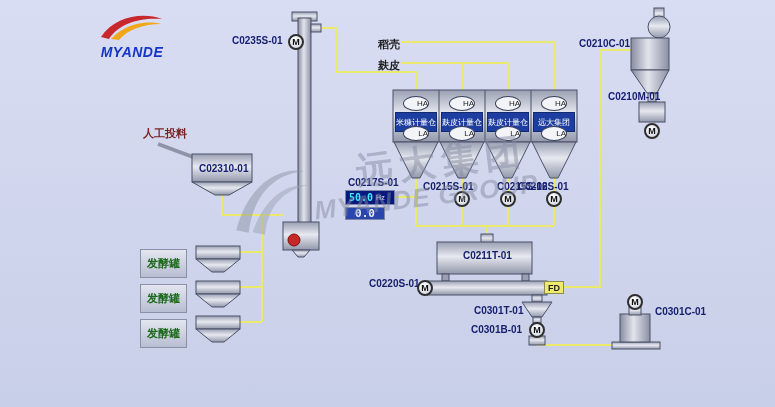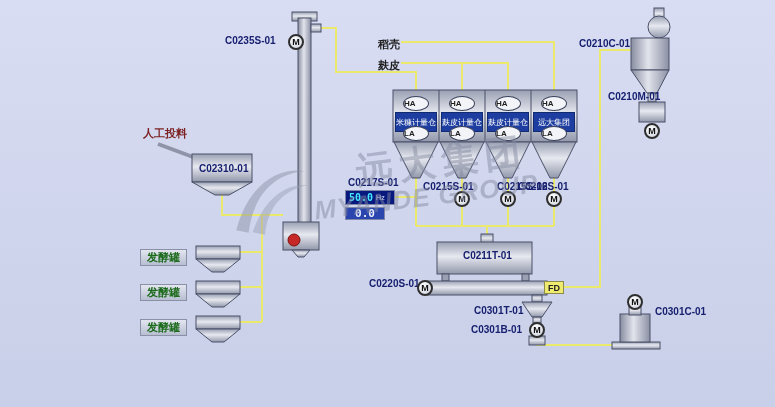--- a/index.html
+++ b/index.html
@@ -8,26 +8,26 @@
             background:linear-gradient(180deg,#d9ddf3 0%, #cfd5ec 55%, #c8cfe8 100%); }
   .abs { position:absolute; left:0; top:0; }
   .lbl { position:absolute; font-size:10px; font-weight:bold; color:#17206f; white-space:nowrap; }
   .feed { position:absolute; font-size:11px; font-weight:bold; color:#1c1c1c; white-space:nowrap; }
   .manual { color:#7c2121; }
   .m-circle { position:absolute; width:16px; height:16px; border:2px solid #2e2e2e; border-radius:50%;
               background:radial-gradient(circle at 35% 30%, #ffffff, #ccd1dd);
               font-size:9px; font-weight:bold; color:#101010;
               display:flex; align-items:center; justify-content:center; z-index:3; }
   .oval { position:absolute; width:26px; height:15px; border:1px solid #39405a; border-radius:50%;
-          background:#f3f4f8; font-size:8px; font-weight:bold; color:#202020;
-          display:flex; align-items:center; justify-content:flex-start; z-index:3; }
+          background:#f3f4f8; font-size:8px; font-weight:normal; color:#202020;
+          display:flex; align-items:center; justify-content:flex-end; z-index:3; }
   .strip { position:absolute; width:42px; height:20px; background:#1d3da0; border:1px solid #122a70;
            color:#ffffff; font-size:8px; display:flex; align-items:center; justify-content:center;
            white-space:nowrap; overflow:hidden; z-index:3; }
-  .ferm-label { position:absolute; width:47px; height:17px; border:1px solid #8a90a6;
+  .ferm-label { position:absolute; width:47px; height:29px; border:1px solid #8a90a6;
                 background:linear-gradient(180deg,#e3e6ef,#b8bed2); color:#1d6b1d;
                 font-weight:bold; font-size:11px; display:flex; align-items:center; justify-content:center; z-index:3; }
   .fd-box { position:absolute; left:544px; top:281px; width:20px; height:13px; background:#eeeb6e;
             border:1px solid #8b8b4e; color:#222; font-size:9px; font-weight:bold;
             display:flex; align-items:center; justify-content:center; z-index:3; }
   .disp1 { position:absolute; left:345px; top:190px; width:50px; height:15px; background:#07197f;
            border:1px solid #7e86a8; display:flex; align-items:center; gap:3px; padding:0 3px; z-index:3; }
   .disp1 .v { color:#45e9ff; font-size:10px; font-weight:bold; font-family:"DejaVu Sans Mono", monospace; }
   .disp1 .u { color:#dfe5ff; font-size:7px; }
   .disp2 { position:absolute; left:345px; top:207px; width:40px; height:13px; background:#2a46ae;
@@ -141,22 +141,29 @@
     <g stroke="#4a5068" stroke-width="1">
       <rect x="196" y="246" width="44" height="13" fill="url(#gV)"></rect>
       <polygon points="196,259 240,259 224,272 212,272" fill="url(#gV)"></polygon>
       <rect x="196" y="281" width="44" height="13" fill="url(#gV)"></rect>
       <polygon points="196,294 240,294 224,307 212,307" fill="url(#gV)"></polygon>
       <rect x="196" y="316" width="44" height="13" fill="url(#gV)"></rect>
       <polygon points="196,329 240,329 224,342 212,342" fill="url(#gV)"></polygon>
     </g>
   </svg>
 
-
-  <div class="lbl" style="left:225px;top:35px">C0235S-01</div>
+  <div class="logo">
+    <svg width="66" height="28" viewBox="0 0 66 28">
+      <path d="M2,25 C16,4 44,0 63,7 C42,5 20,11 10,27 Z" fill="#c8272c"></path>
+      <path d="M12,27 C26,12 46,8 62,12 C44,12 28,18 20,28 Z" fill="#f2a71a"></path>
+    </svg>
+    <div class="logo-text">MYANDE</div>
+  </div>
+
+  <div class="lbl" style="left:232px;top:35px">C0235S-01</div>
   <div class="lbl" style="left:579px;top:38px">C0210C-01</div>
   <div class="lbl" style="left:608px;top:91px">C0210M-01</div>
   <div class="lbl" style="left:199px;top:163px">C02310-01</div>
   <div class="lbl" style="left:348px;top:177px">C0217S-01</div>
   <div class="lbl" style="left:423px;top:181px">C0215S-01</div>
   <div class="lbl" style="left:497px;top:181px">C0215S-02</div>
   <div class="lbl" style="left:518px;top:181px">C0216S-01</div>
   <div class="lbl" style="left:463px;top:250px">C0211T-01</div>
   <div class="lbl" style="left:369px;top:278px">C0220S-01</div>
   <div class="lbl" style="left:474px;top:305px">C0301T-01</div>

